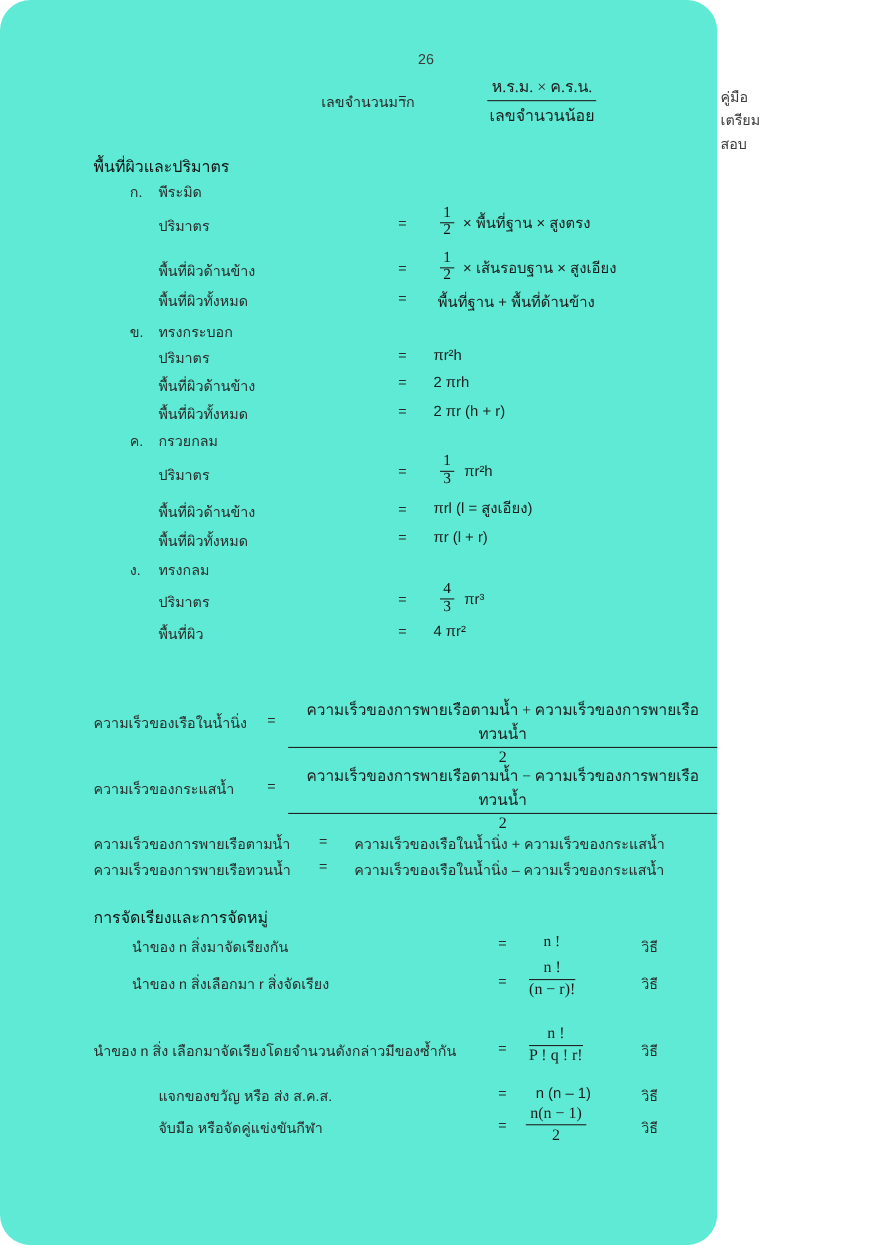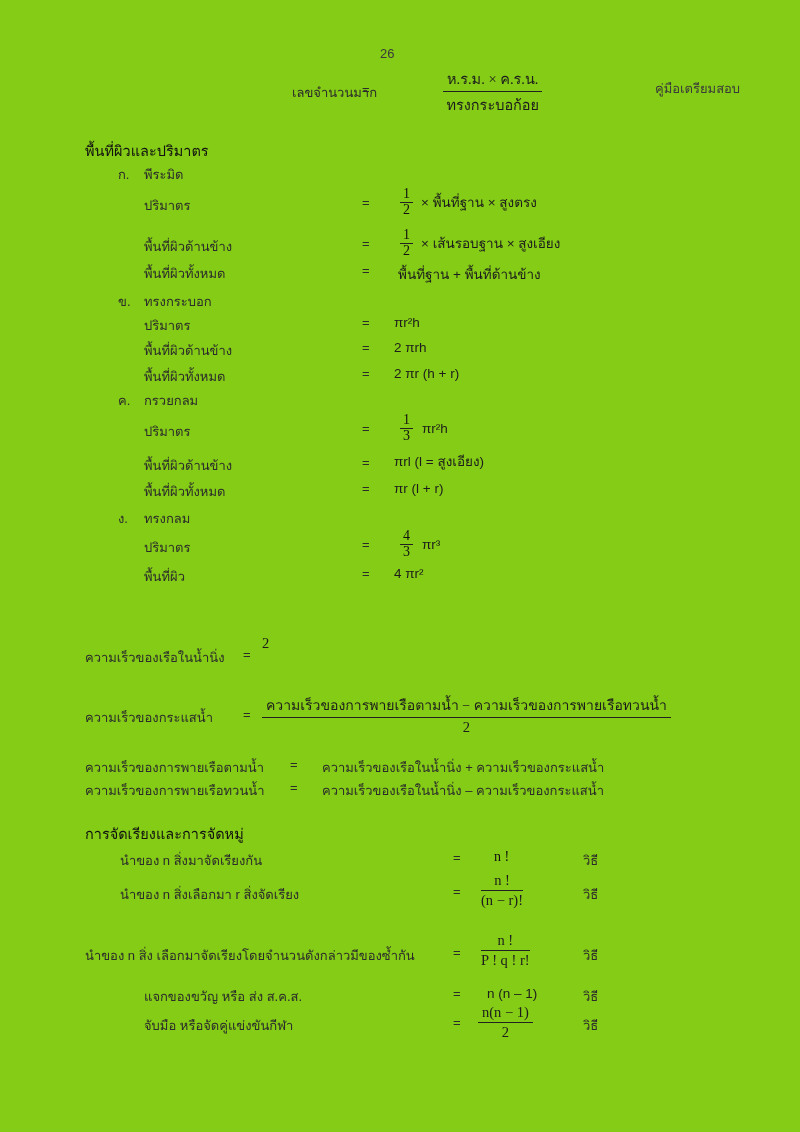--- a/index.html
+++ b/index.html
@@ -10,23 +10,24 @@
   body {
     width: 800px;
     height: 1132px;
     position: relative;
     font-family: "Liberation Sans", sans-serif;
     color: #1c1c1c;
     overflow: hidden;
   }
   .page {
     position: relative;
-    width: 800px;
+    width: 652px;
     height: 1132px;
-    background: #84cc16;
+    background: #5eead4;
+    border-radius: 28px;
   }
   
   .abs { position: absolute; }
 
   
   .page-number {
     left: 380px; top: 46px;
     font-size: 13px;
     color: #3a3a3a;
   }
@@ -114,21 +115,21 @@
 
 <div class="page">
 
   <div class="abs page-number">26</div>
   <div class="abs book-title">คู่มือเตรียมสอบ</div>
 
   <div class="abs label" style="left:292px; top:82px;">เลขจำนวนมาก</div>
   <div class="abs eq" style="left:362px; top:82px;">=</div>
   <div class="abs big-frac" style="left:443px; top:67px;">
     <div class="big-frac-num">ห.ร.ม. × ค.ร.น.</div>
-    <div class="big-frac-den">ทรงกระบอก้อย</div>
+    <div class="big-frac-den">เลขจำนวนน้อย</div>
   </div>
 
   <div class="abs heading" style="left:85px; top:139px;">พื้นที่ผิวและปริมาตร</div>
 
   <div class="abs label" style="left:118px; top:164px;">ก.</div>
   <div class="abs label" style="left:144px; top:164px;">พีระมิด</div>
 
   <div class="abs label" style="left:144px; top:195px;">ปริมาตร</div>
   <div class="abs eq" style="left:362px; top:195px;">=</div>
   <div class="abs inline-row" style="left:398px; top:187px;">
@@ -203,20 +204,21 @@
   </div>
 
   <div class="abs label" style="left:144px; top:566px;">พื้นที่ผิว</div>
   <div class="abs eq" style="left:362px; top:566px;">=</div>
   <div class="abs formula" style="left:394px; top:566px;">4 πr²</div>
 
 
   <div class="abs label" style="left:85px; top:647px;">ความเร็วของเรือในน้ำนิ่ง</div>
   <div class="abs eq" style="left:243px; top:647px;">=</div>
   <div class="abs big-frac" style="left:262px; top:634px;">
+    <div class="big-frac-num" style="font-size:14px;">ความเร็วของการพายเรือตามน้ำ + ความเร็วของการพายเรือทวนน้ำ</div>
     <div class="big-frac-den">2</div>
   </div>
 
   <div class="abs label" style="left:85px; top:707px;">ความเร็วของกระแสน้ำ</div>
   <div class="abs eq" style="left:243px; top:707px;">=</div>
   <div class="abs big-frac" style="left:262px; top:694px;">
     <div class="big-frac-num" style="font-size:14px;">ความเร็วของการพายเรือตามน้ำ − ความเร็วของการพายเรือทวนน้ำ</div>
     <div class="big-frac-den">2</div>
   </div>
 

